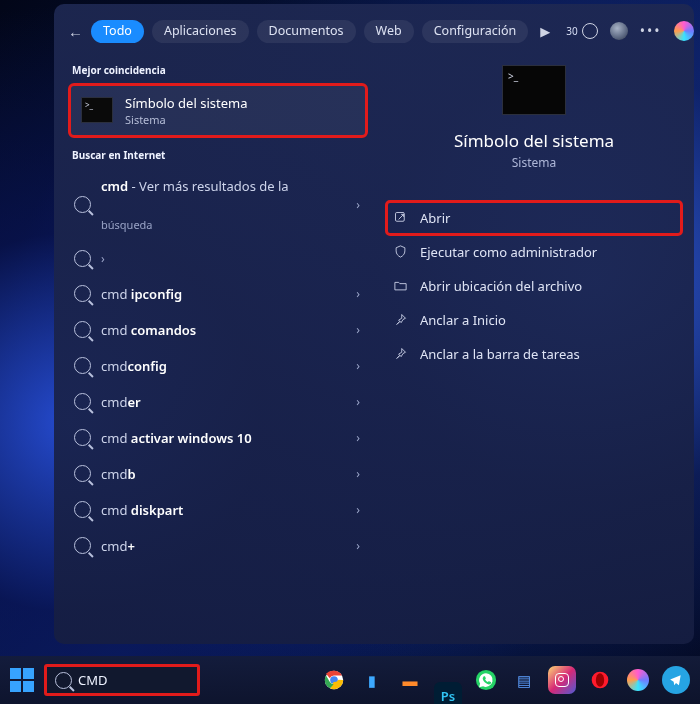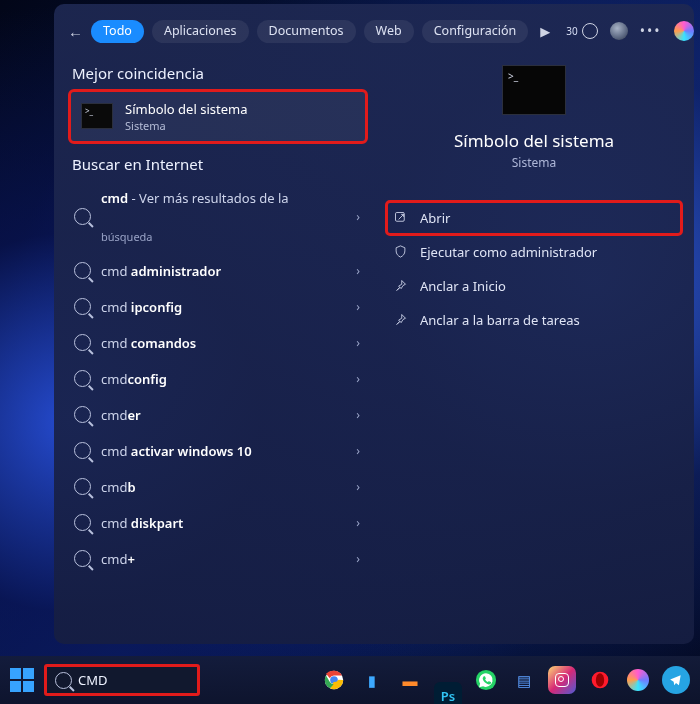--- a/index.html
+++ b/index.html
@@ -21,21 +21,21 @@
   .top-ico{width:22px;height:22px;display:flex;align-items:center;justify-content:center;color:#cfd4e4;font-size:13px;margin-left:4px;}
   .spacer{flex:1;}
   .pts{color:#d8dff5;font-size:10px;display:flex;align-items:center;gap:4px;}
   .ring{width:14px;height:14px;border:1.5px solid #cfd4e4;border-radius:50%;position:relative;font-size:0;}
   .globe{width:18px;height:18px;border-radius:50%;background:radial-gradient(circle at 40% 35%,#a8b3c6 0%,#5b6781 60%,#2c3347 100%);}
   .dots{letter-spacing:2px;color:#cfd4e4;font-size:14px;line-height:10px;}
   .copilot{width:20px;height:20px;border-radius:50%;background:conic-gradient(#ff5bd0,#6f7bff,#37e5ff,#ff9d4c,#ff5bd0);}
   .body{display:flex;gap:18px;height:calc(100% - 38px);}
   .col-l{flex:0 0 300px;display:flex;flex-direction:column;}
   .col-r{flex:1;position:relative;padding-top:12px;}
-  .sec-title{font-size:15px;font-weight:400;color:#eef2ff;margin:10px 0 6px 4px;}
+  .sec-title{font-size:10px;font-weight:700;color:#eef2ff;margin:10px 0 6px 4px;}
   .best{display:flex;align-items:center;gap:12px;padding:8px 10px;background:rgba(255,255,255,.05);border-radius:6px;border:3px solid #e11b1b;box-sizing:border-box;}
   .thumb{width:30px;height:24px;background:#0a0a0a;border:1px solid #2b2f3d;position:relative;}
   .thumb::before{content:">_";position:absolute;left:3px;top:1px;font-size:8px;color:#cfd4e4;}
   .best .txt .t1{font-size:13px;color:#fff;}
   .best .txt .t2{font-size:11px;color:#b5bdd7;}
   .list{display:flex;flex-direction:column;gap:0;}
   .li{display:flex;align-items:center;gap:10px;padding:9px 8px 9px 6px;cursor:pointer;border-radius:4px;font-size:13px;}
   .sicon{width:15px;height:15px;border:1.5px solid #b9c1dd;border-radius:50%;position:relative;flex-shrink:0;}
   .sicon::after{content:"";position:absolute;width:6px;height:1.5px;background:#b9c1dd;right:-4px;bottom:-2px;transform:rotate(45deg);}
   .li .lab{flex:1;color:#cdd4eb;}
@@ -111,21 +111,20 @@
 
       <div class="sec-title">Buscar en Internet</div>
       <div class="list" id="weblist">
           <div class="li">
             <span class="sicon"></span>
             <span class="lab"><b>cmd</b> - Ver más resultados de la<span class="sub">búsqueda</span></span>
             <span class="chev">›</span>
           </div>
           <div class="li">
             <span class="sicon"></span>
-            <span class="lab">cmd <b>administrador</b></span>
             <span class="chev">›</span>
           </div>
           <div class="li">
             <span class="sicon"></span>
             <span class="lab">cmd <b>ipconfig</b></span>
             <span class="chev">›</span>
           </div>
           <div class="li">
             <span class="sicon"></span>
             <span class="lab">cmd <b>comandos</b></span>
@@ -182,20 +181,28 @@
             <span class="aic">
               <svg viewBox="0 0 24 24">
                 <path d="M12 3l7 3v5c0 5-3 8-7 10-4-2-7-5-7-10V6z"></path>
               </svg>
             </span>
             <span>Ejecutar como administrador</span>
           </div>
           <div class="act">
             <span class="aic">
               <svg viewBox="0 0 24 24">
+                <path d="M3 7h6l2 2h10v10H3z"></path>
+              </svg>
+            </span>
+            <span>Abrir ubicación del archivo</span>
+          </div>
+          <div class="act">
+            <span class="aic">
+              <svg viewBox="0 0 24 24">
                 <path d="M14 4l6 6-4 2-3 5-2-2-5 5 5-5-2-2 5-3z"></path>
               </svg>
             </span>
             <span>Anclar a Inicio</span>
           </div>
           <div class="act">
             <span class="aic">
               <svg viewBox="0 0 24 24">
                 <path d="M14 4l6 6-4 2-3 5-2-2-5 5 5-5-2-2 5-3z"></path>
               </svg>

